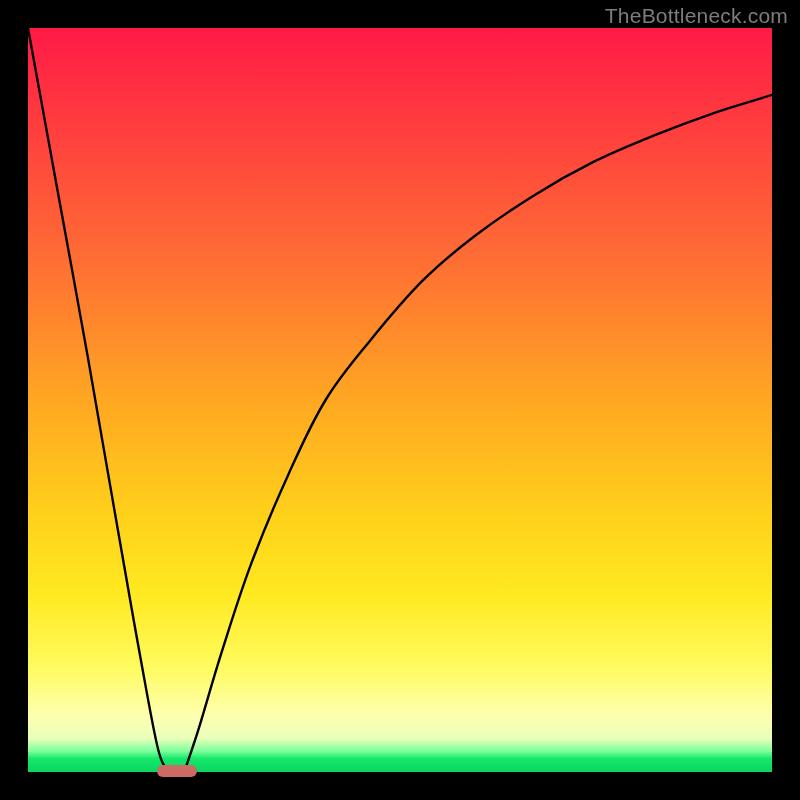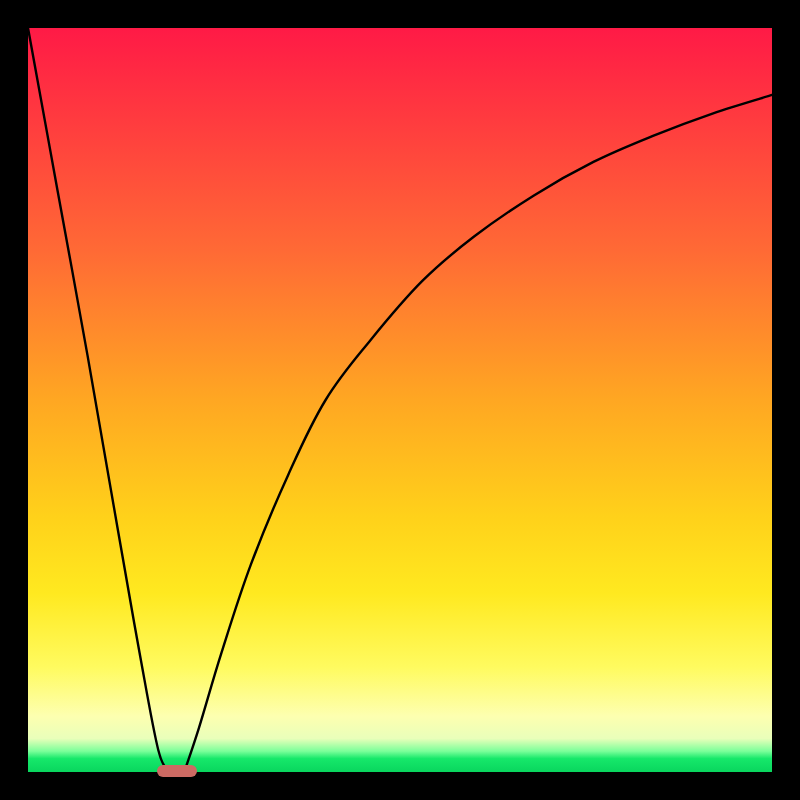--- a/index.html
+++ b/index.html
@@ -62,20 +62,21 @@
     position: absolute;
     background: #cc6a63;
     border-radius: 999px;
   }
 </style>
 </head>
 <body>
 
 <div class="frame">
 
+  <div class="watermark">TheBottleneck.com</div>
 
   <div class="plot">
 
     <svg class="curves" viewBox="0 0 744 744" preserveAspectRatio="none">
       <path d="M 0 0 C 5.3568 29.462399999999988 19.046400000000002 104.75519999999996 29.76 163.67999999999995 C 40.473600000000005 222.60479999999995 48.806400000000004 267.09599999999995 59.52 327.35999999999996 C 70.2336 387.62399999999997 79.9056 444.91200000000003 89.28 498.48 C 98.6544 552.048 104.2344 584.7840000000001 111.6 624.96 C 118.9656 665.136 124.84319999999998 700.2528 130.2 721.68 C 135.55679999999998 743.1071999999999 139.3512 739.9824 141.36 744" id="path-left" stroke="#000" stroke-width="2.4" fill="none" stroke-linecap="round"></path>
       <path d="M 156.23999999999998 744 C 158.9184 735.9648 164.424 720.7872 171.12 699.36 C 177.816 677.9328 184.0656 654.4224 193.44 624.96 C 202.8144 595.4976 211.1472 567.8208 223.2 535.68 C 235.25279999999998 503.53919999999994 247.00799999999998 475.8624 260.4 446.4 C 273.792 416.9376 282.8688 396.1056 297.6 372 C 312.3312 347.8944 324.8304 333.90720000000005 342.24 312.48 C 359.6496 291.0528 375.5712 271.7088 394.32 252.95999999999998 C 413.0688 234.2112 426.31199999999995 223.72080000000005 446.4 208.32000000000005 C 466.488 192.91920000000005 484.4928 180.79199999999997 505.92 167.39999999999998 C 527.3472 154.00799999999998 544.0128000000001 144.63360000000006 565.44 133.92000000000007 C 586.8672 123.20640000000007 603.5328 116.58480000000002 624.9599999999999 107.88 C 646.3871999999999 99.17519999999998 663.0528 92.92559999999996 684.48 85.55999999999995 C 705.9072 78.19439999999993 733.2864 70.30799999999992 744 66.95999999999992" id="path-right" stroke="#000" stroke-width="2.4" fill="none" stroke-linecap="round"></path>
     </svg>
 
     <div class="marker" id="marker" style="left: 128.712px; top: 737px; width: 40.176px; height: 12px; background: rgb(204, 106, 99);"></div>
 

